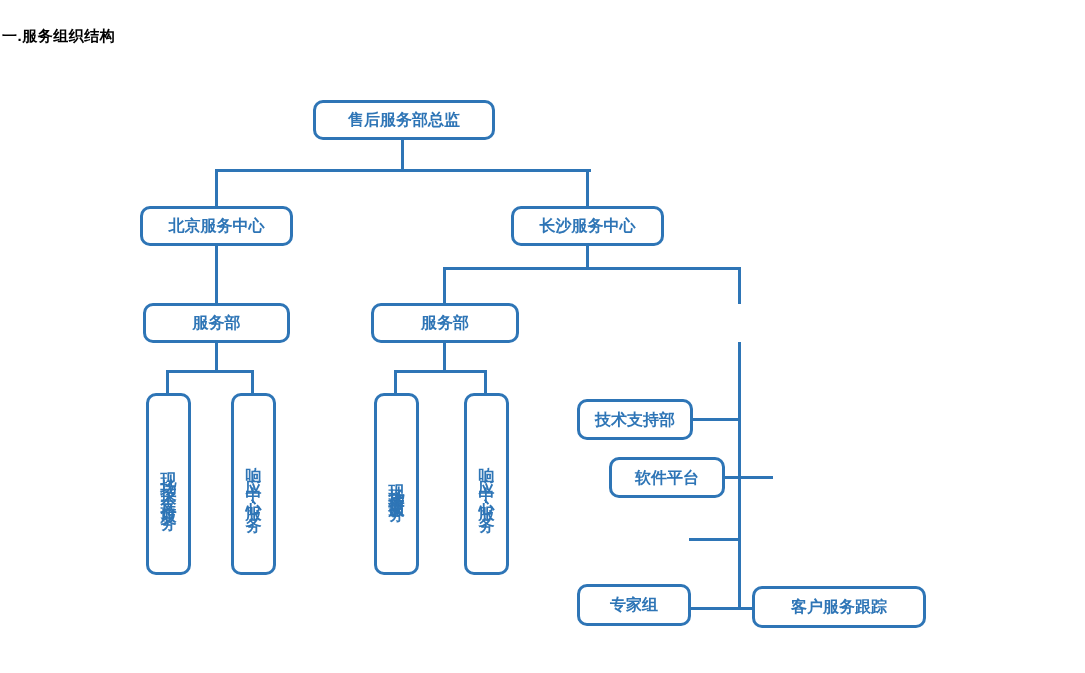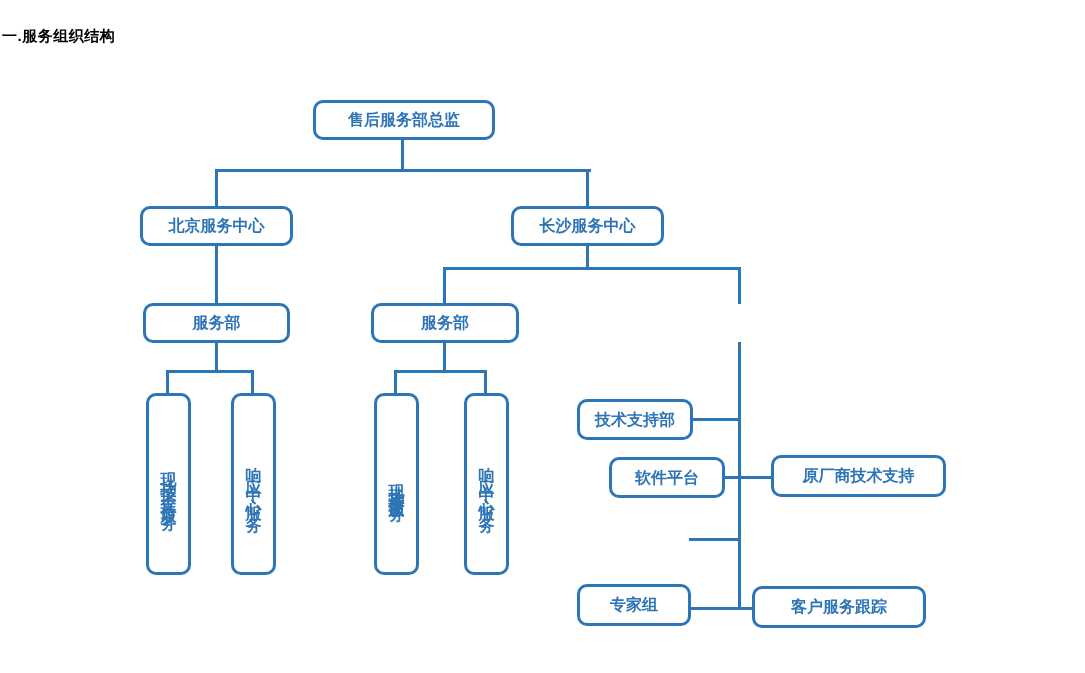--- a/index.html
+++ b/index.html
@@ -83,21 +83,20 @@
     <span>现场支持培训服务</span>
   </div>
   <div class="node vbox v6" style="left:464px; top:393px; width:45px; height:182px;">
     <span>响应中心服务</span>
   </div>
 
   <div class="node" style="left:577px; top:399px; width:116px; height:41px;">技术支持部</div>
   <div class="node" style="left:577px; top:457px; width:116px; height:41px;margin-left:32px;">软件平台</div>
   <div class="node" style="left:577px; top:572px; width:114px; height:42px;margin-top:12px;">专家组</div>
 
-  <div class="node" style="left:771px; top:455px; width:175px; height:42px;">原厂商技术支持</div>
   <div class="node" style="left:752px; top:586px; width:174px; height:42px;text-align:right;">客户服务跟踪</div>
 
   <div class="line" style="left:401px; top:138px; width:3px; height:34px;"></div>
   <div class="line" style="left:215px; top:169px; width:376px; height:3px;"></div>
   <div class="line" style="left:215px; top:169px; width:3px; height:38px;"></div>
   <div class="line" style="left:586px; top:169px; width:3px; height:38px;"></div>
 
   <div class="line" style="left:215px; top:245px; width:3px; height:59px;"></div>
 
   <div class="line" style="left:215px; top:342px; width:3px; height:31px;"></div>

